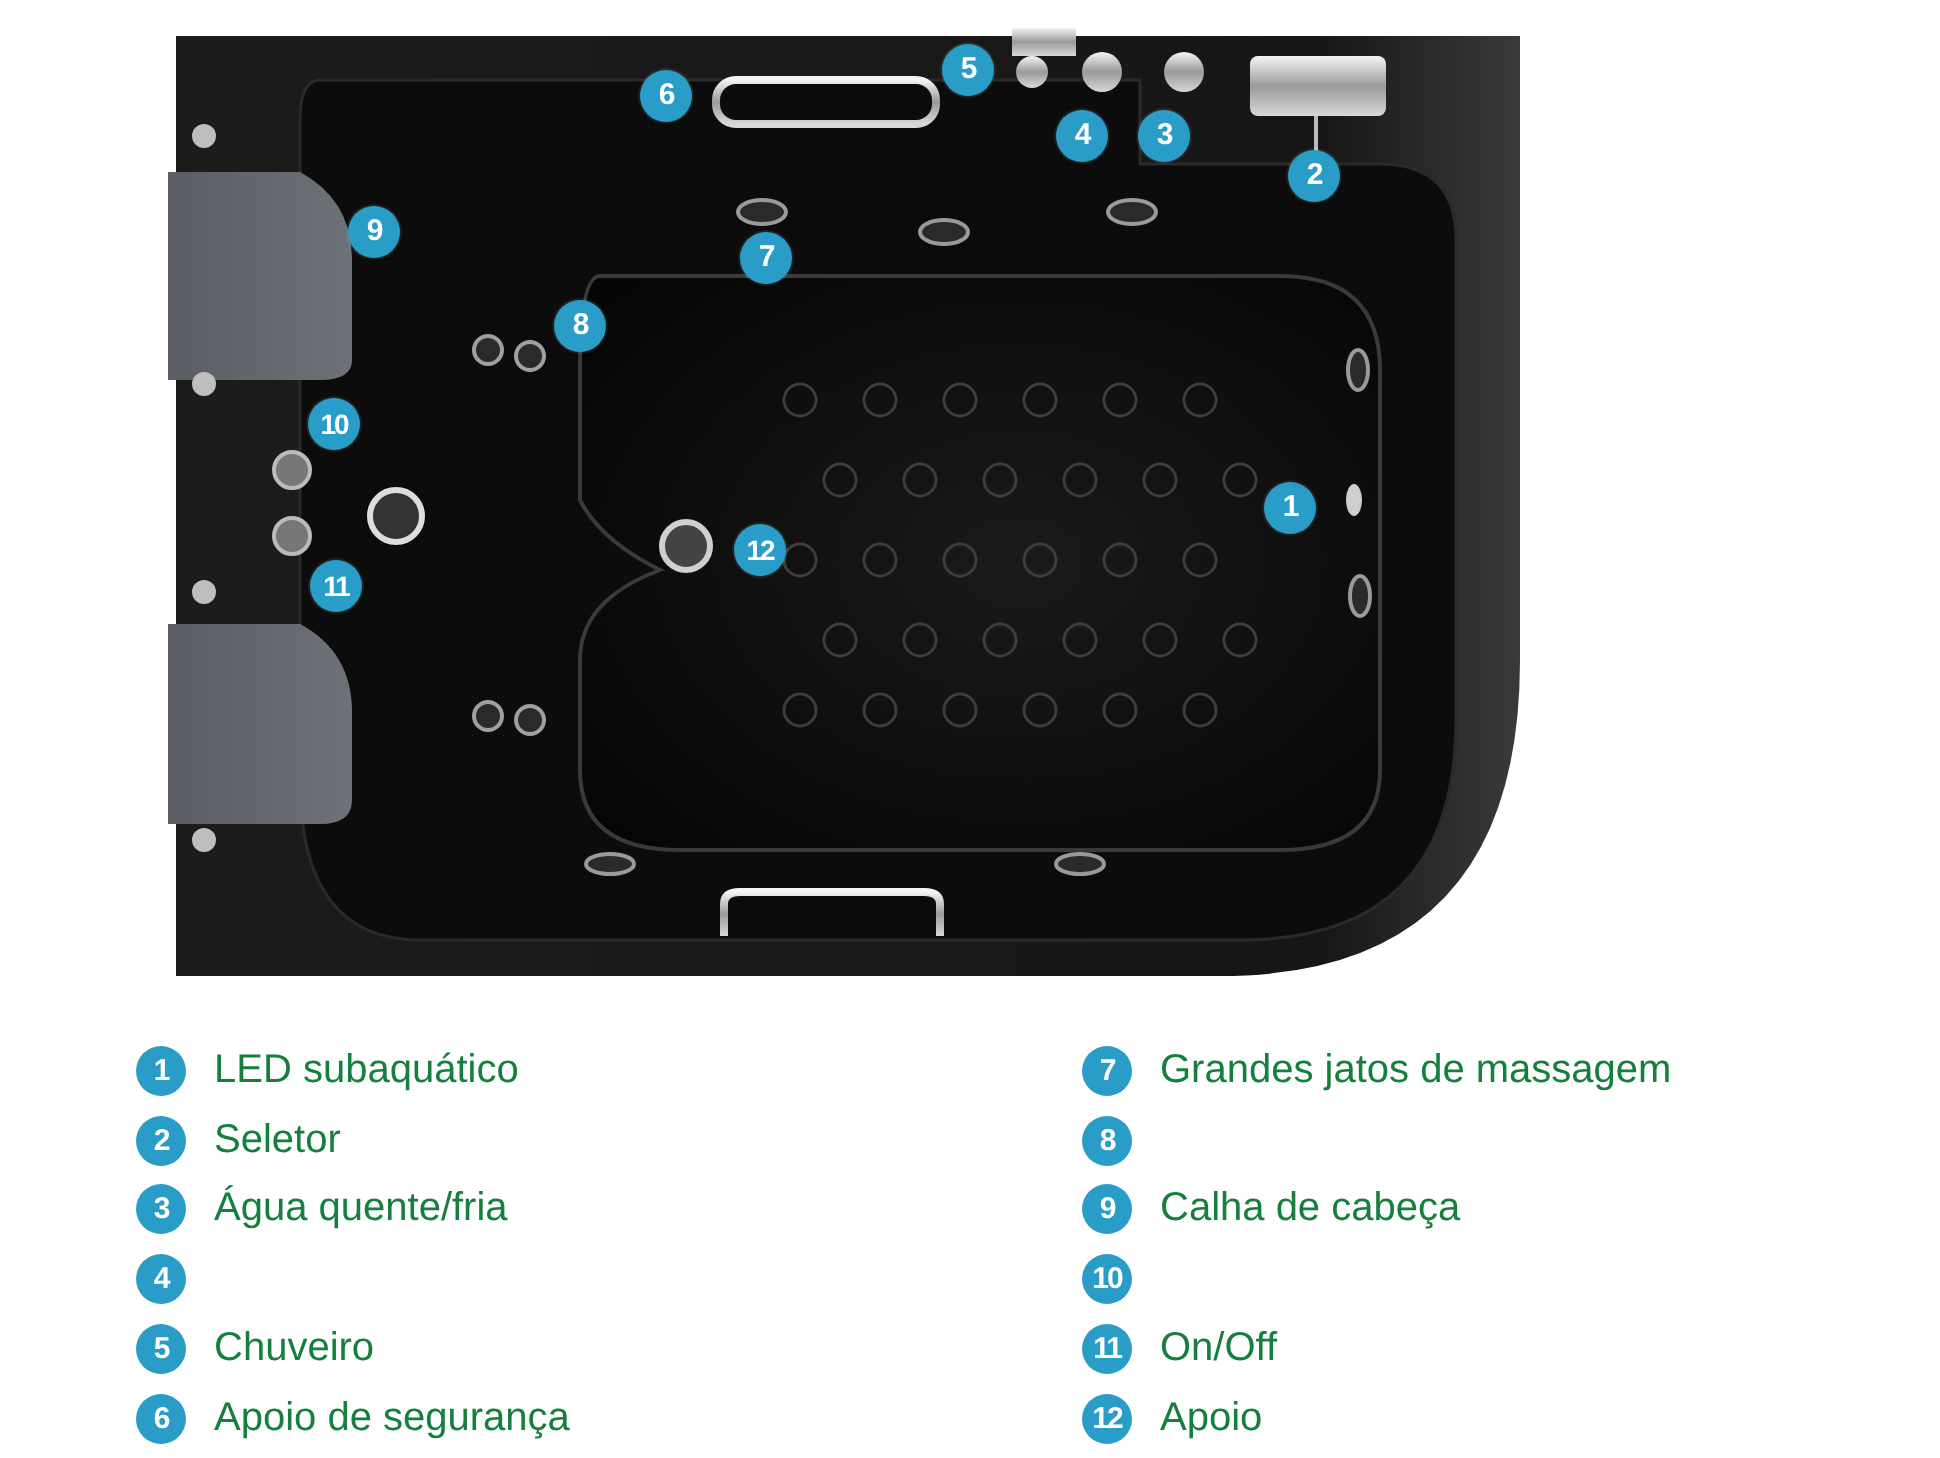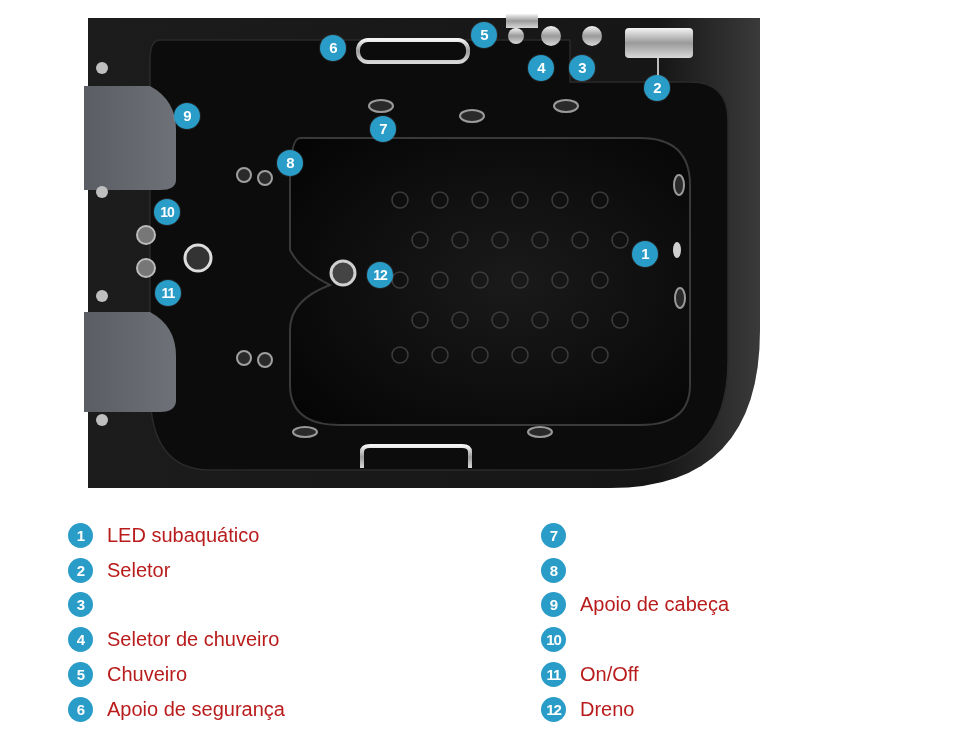--- a/index.html
+++ b/index.html
@@ -9,21 +9,21 @@
   .badge{position:absolute;width:26px;height:26px;border-radius:50%;background:#2a9cc8;color:#fff;
     font-weight:bold;font-size:15px;line-height:26px;text-align:center;box-shadow:0 0 0 1px rgba(255,255,255,0.08);
     letter-spacing:-1px;}
   .badge.two{font-size:14px;}
   .legend{position:absolute;top:518px;}
   .legend.left{left:68px;}
   .legend.right{left:541px;}
   .legend-item{display:flex;align-items:center;height:34.8px;}
   .legend-item .lb{width:25px;height:25px;border-radius:50%;background:#2a9cc8;color:#fff;font-weight:bold;
     font-size:15px;line-height:25px;text-align:center;margin-right:14px;flex:0 0 auto;letter-spacing:-1px;}
-  .legend-item .lt{font-size:20px;color:#b91c1c;white-space:nowrap;}
+  .legend-item .lt{font-size:20px;color:#15803d;white-space:nowrap;}
 </style>
 </head>
 <body>
 
 <div class="figure">
   <svg width="970" height="500" viewBox="0 0 970 500">
     <defs>
       <linearGradient id="rim" x1="0" y1="0" x2="1" y2="0">
         <stop offset="0" stop-color="#1c1c1c"></stop>
         <stop offset="0.85" stop-color="#161616"></stop>
@@ -153,50 +153,51 @@
   <div class="legend-item">
       <span class="lb">1</span>
       <span class="lt">LED subaquático</span>
     </div>
   <div class="legend-item">
       <span class="lb">2</span>
       <span class="lt">Seletor</span>
     </div>
   <div class="legend-item">
       <span class="lb">3</span>
+      <span class="lt">Água quente/fria</span>
     </div>
   <div class="legend-item">
       <span class="lb">4</span>
-      <span class="lt">Seletor de chuveiro</span>
     </div>
   <div class="legend-item">
       <span class="lb">5</span>
       <span class="lt">Chuveiro</span>
     </div>
   <div class="legend-item">
       <span class="lb">6</span>
       <span class="lt">Apoio de segurança</span>
     </div>
 </div>
 
 <div class="legend right">
   <div class="legend-item">
       <span class="lb">7</span>
+      <span class="lt">Grandes jatos de massagem</span>
     </div>
   <div class="legend-item">
       <span class="lb">8</span>
     </div>
   <div class="legend-item">
       <span class="lb">9</span>
-      <span class="lt">Apoio de cabeça</span>
+      <span class="lt">Calha de cabeça</span>
     </div>
   <div class="legend-item">
       <span class="lb">10</span>
     </div>
   <div class="legend-item">
       <span class="lb">11</span>
       <span class="lt">On/Off</span>
     </div>
   <div class="legend-item">
       <span class="lb">12</span>
-      <span class="lt">Dreno</span>
+      <span class="lt">Apoio</span>
     </div>
 </div>
 
 </body></html>

